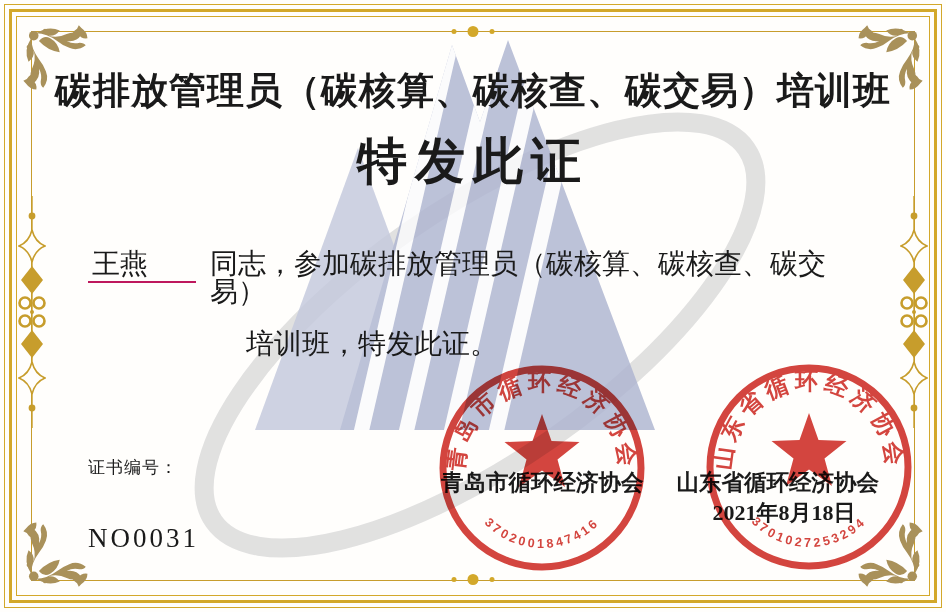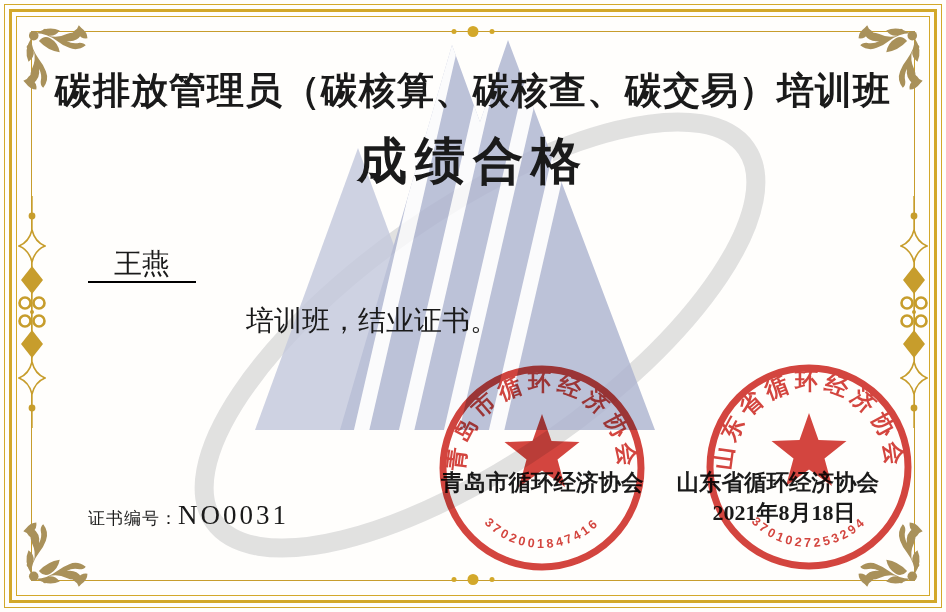--- a/index.html
+++ b/index.html
@@ -39,26 +39,26 @@
     position:absolute;left:0;right:0;top:66px;
     text-align:center;font-size:37px;font-weight:bold;letter-spacing:1px;
   }
   .subtitle{
     position:absolute;left:0;right:0;top:128px;
     text-align:center;font-size:50px;font-weight:bold;letter-spacing:8px;
   }
   .body-text{position:absolute;left:88px;top:250px;width:790px;font-size:28px;line-height:1;}
   .line1{display:flex;align-items:baseline;}
   .recipient{
-    display:inline-block;min-width:100px;text-align:center;
-    border-bottom:2px solid #000000;padding:0 4px 3px 4px;margin-right:14px;
+    display:inline-block;min-width:100px;
+    border-bottom:2px solid #be185d;padding:0 4px 3px 4px;margin-right:14px;
   }
   .line2{margin:24px 0 0 158px;}
   .line3{margin:32px 0 0 46px;}
-  .cert-no{position:absolute;left:88px;top:456px;display:flex;align-items:baseline;}
+  .cert-no{position:absolute;left:88px;top:456px;display:flex;align-items:baseline;flex-direction:column;}
   .cert-no-label{font-size:17px;letter-spacing:1px;}
   .cert-no-value{font-size:27px;letter-spacing:3px;font-family:"Liberation Serif",serif;margin-top:44px;}
   .issuers{position:absolute;left:441px;top:467px;display:flex;gap:33px;font-size:22.5px;font-weight:600;white-space:nowrap;}
   .issue-date{position:absolute;left:678px;top:498px;width:212px;text-align:center;font-size:22px;font-weight:600;}
   
   .seal{position:absolute;width:212px;height:212px;mix-blend-mode:multiply;opacity:.92;}
   .seal.left{left:436px;top:362px;}
   .seal.right{left:703px;top:361px;}
   .seal text{font-family:"Liberation Sans","DejaVu Sans",sans-serif;font-weight:bold;fill:#d0352e;}
   .seal .arc-name{font-size:23px;letter-spacing:5px;}
@@ -157,27 +157,28 @@
       <span class="d-big"></span>
       <span class="d-small"></span>
   </div>
   <div class="edge-dots bottom">
     <span class="d-small"></span>
       <span class="d-big"></span>
       <span class="d-small"></span>
   </div>
 
   <div class="title">碳排放管理员（碳核算、碳核查、碳交易）培训班</div>
-  <div class="subtitle">成绩合格</div>
+  <div class="subtitle">特发此证</div>
 
   <div class="body-text">
     <div class="line1">
       <span class="recipient">王燕</span>
+      <span>同志，参加碳排放管理员（碳核算、碳核查、碳交易）</span>
     </div>
-    <div class="line2">培训班，结业证书。</div>
+    <div class="line2">培训班，特发此证。</div>
   </div>
 
   <div class="cert-no">
     <span class="cert-no-label">证书编号：</span>
     <span class="cert-no-value">NO0031</span>
   </div>
 
   <div class="issuers">
     <span>青岛市循环经济协会</span>
     <span>山东省循环经济协会</span>

